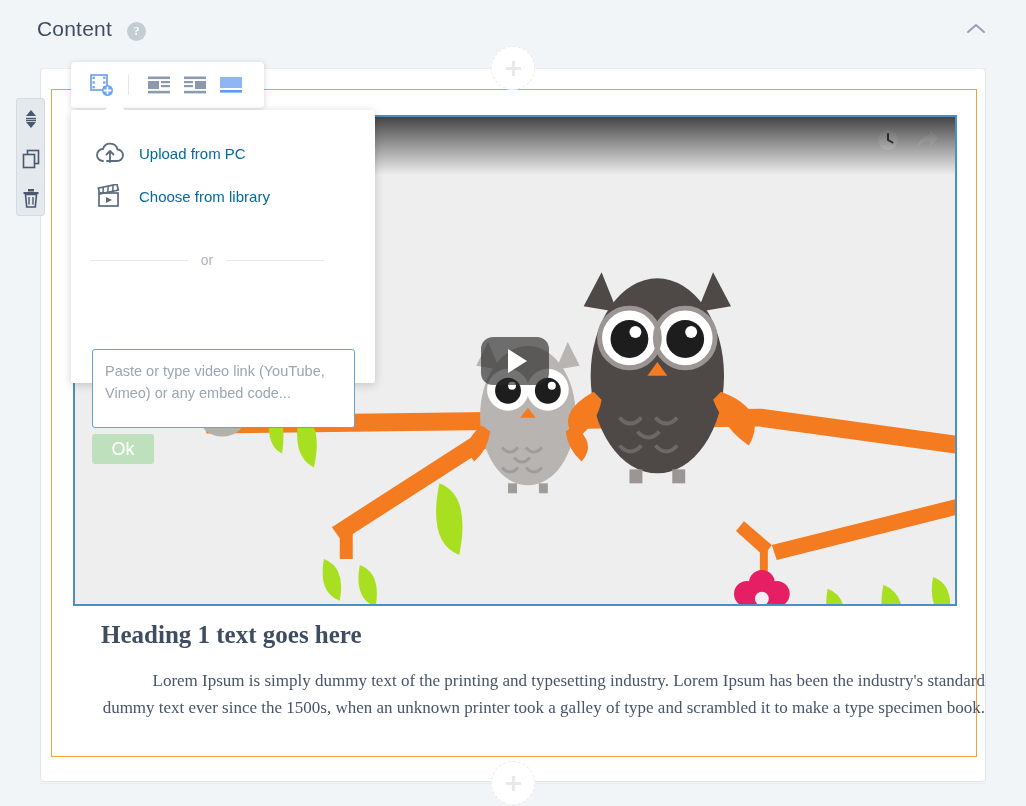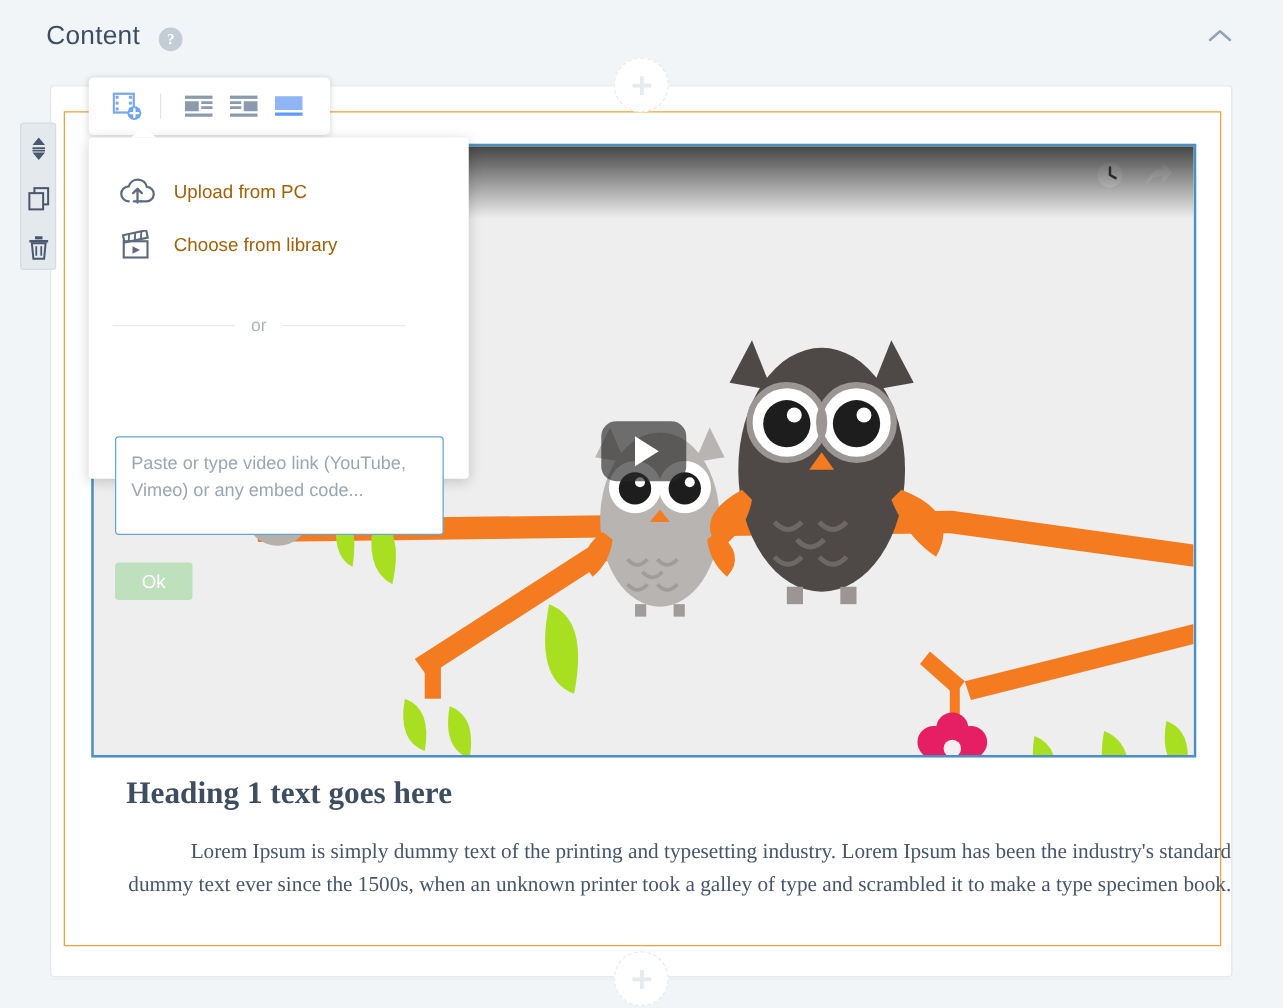--- a/index.html
+++ b/index.html
@@ -188,45 +188,45 @@
     position: absolute; left: 0; width: 304px; height: 40px;
     display: flex; align-items: center; cursor: pointer;
   }
   #dd-upload  { top: 23px; }
   #dd-library { top: 66px; }
   .dd-icon {
     width: 34px; margin-left: 22px;
     display: flex; align-items: center; justify-content: center;
   }
   .dd-label {
-    margin-left: 12px; font-size: 15px; color: #a16207;
+    margin-left: 12px; font-size: 15px; color: #0369a1;
   }
   .or-row {
     position: absolute; left: 0; top: 142px; width: 272px; height: 16px;
     display: flex; align-items: center;
   }
   .or-line { height: 1px; background: #e6eaee; flex: 1; }
   .or-line.l { margin-left: 19px; }
   .or-line.r { margin-right: 19px; }
   .or-text { font-size: 14px; color: #aab4be; padding: 0 13px; }
   .url-input {
     position: absolute; left: 21px; top: 239px;
     width: 263px; height: 79px;
     border: 1px solid #64a6cf; border-radius: 3px;
     background: #fff;
     font-family: "Liberation Sans", sans-serif;
     font-size: 14.5px; line-height: 22px; color: #5f6f80;
     padding: 10px 12px; resize: none; outline: none;
   }
   .url-input::placeholder { color: #9aa6b2; }
   .ok-button {
-    position: absolute; left: 21px; top: 340px;
+    position: absolute; left: 21px; top: 324px;
     width: 62px; height: 30px;
     background: #bfe0bd; border: none; border-radius: 3px;
-    color: #ffffff; font-size: 15px;
+    color: #ffffff; font-size: 18px;
     font-family: "Liberation Sans", sans-serif;
     cursor: pointer;
   }
 </style>
 </head>
 <body>
 
 <div class="section-header">
   <div class="section-title">Content</div>
   <div class="help-icon">?</div>

